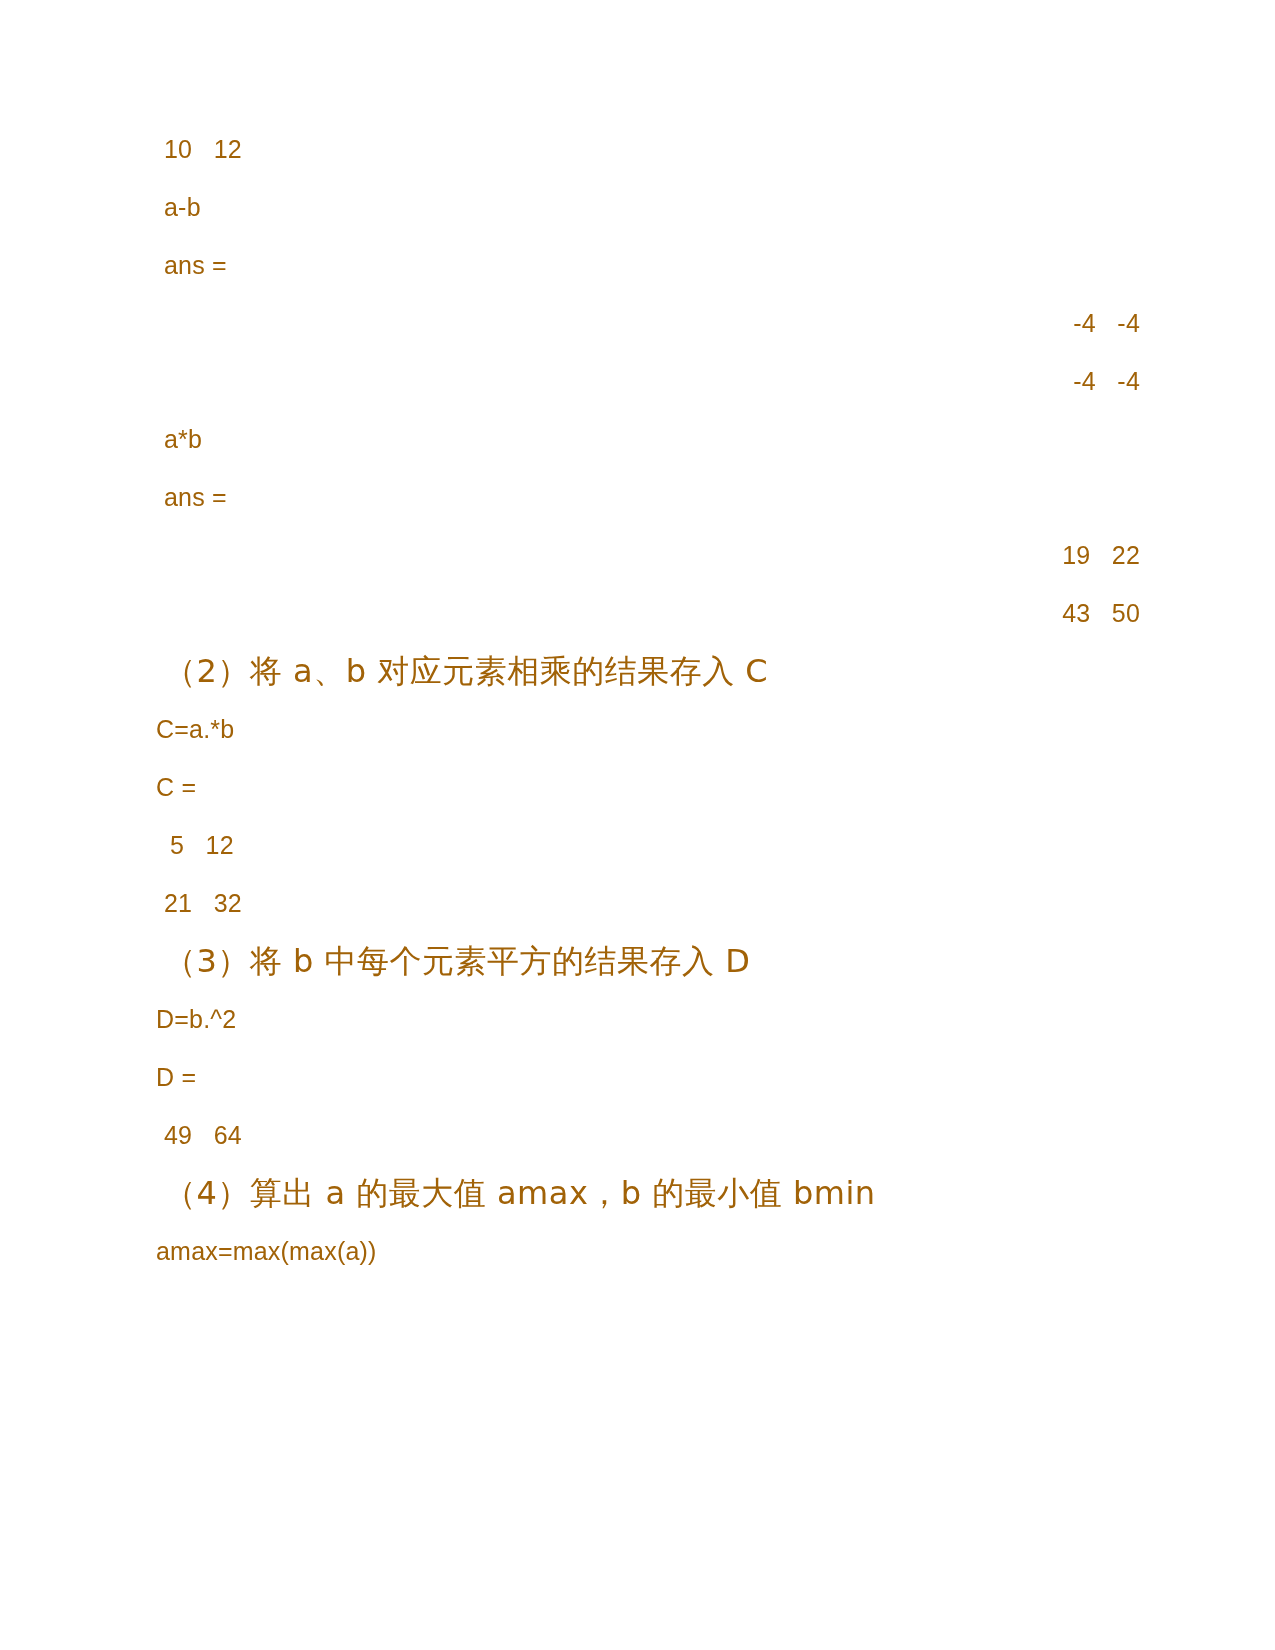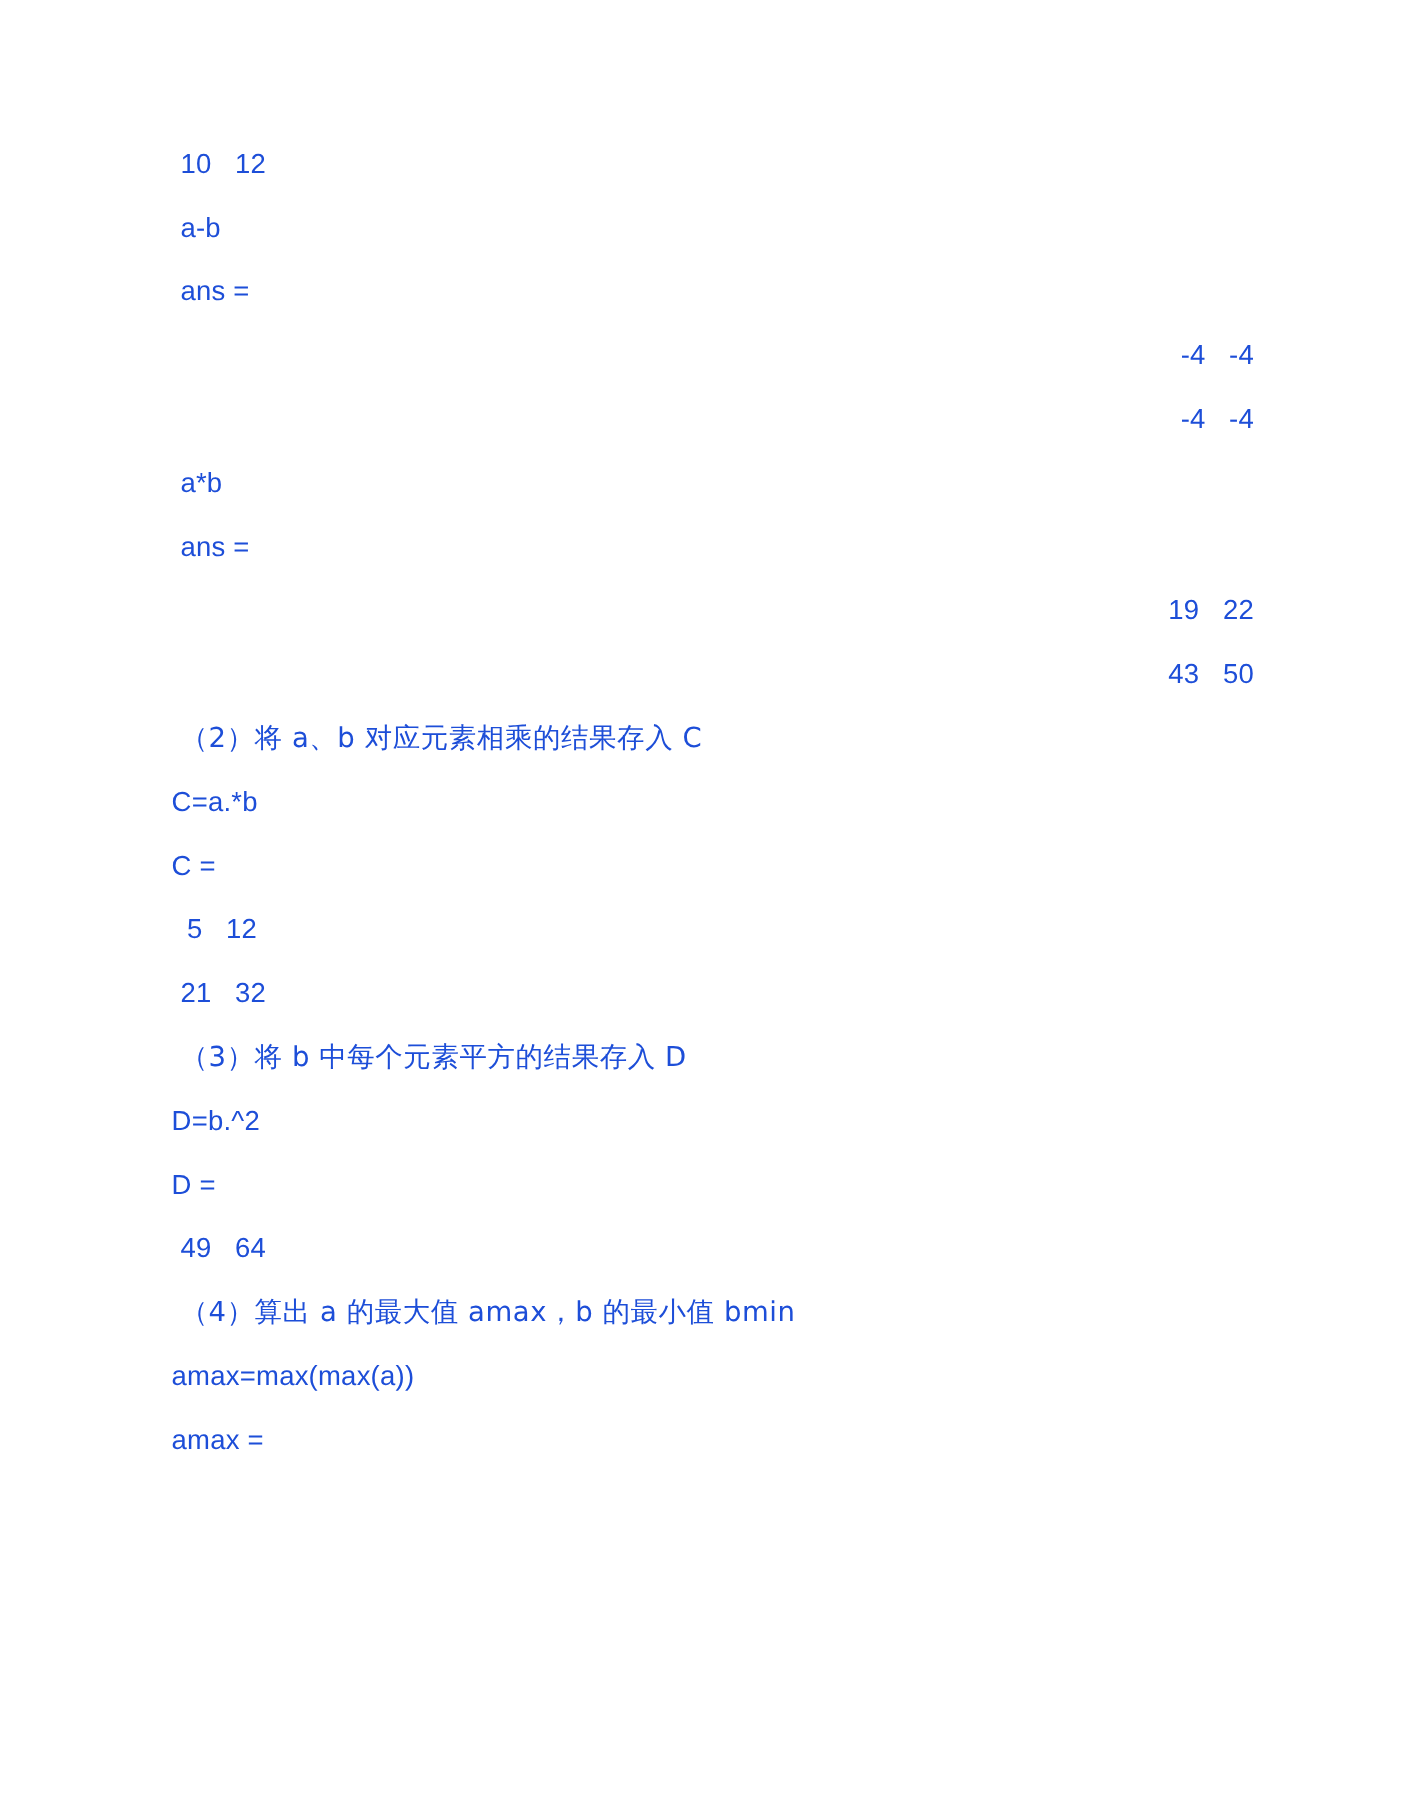--- a/index.html
+++ b/index.html
@@ -20,31 +20,31 @@
   .body-col {
     position: absolute;
     left: 140px;
     top: 120px;
     width: 1000px;
   }
   .line {
     font-size: 25px;
     line-height: 58px;
     white-space: pre;
-    color: #1d4ed8;
+    color: #a16207;
     letter-spacing: 0.2px;
   }
   
   .ind-0 { padding-left: 0px; margin-left: 16px; }
   .ind-1 { padding-left: 24px; }
   .ind-2 { padding-left: 30px; }
   .ind-3 { padding-left: 48px; text-align: right; }
   .cjk {
     font-family: "DejaVu Sans", "Liberation Sans", sans-serif;
-    font-size: 25px;
+    font-size: 32px;
     letter-spacing: 0.5px;
   }
 </style>
 </head>
 <body>
 
 <div class="page">
   <div class="body-col" id="body-col">
       <div class="line ind-1">10   12</div>
       <div class="line ind-1">a-b</div>
@@ -59,15 +59,14 @@
       <div class="line ind-0">C=a.*b</div>
       <div class="line ind-0">C =</div>
       <div class="line ind-2">5   12</div>
       <div class="line ind-1">21   32</div>
       <div class="line ind-1 cjk">（3）将 b 中每个元素平方的结果存入 D</div>
       <div class="line ind-0">D=b.^2</div>
       <div class="line ind-0">D =</div>
       <div class="line ind-1">49   64</div>
       <div class="line ind-1 cjk">（4）算出 a 的最大值 amax，b 的最小值 bmin</div>
       <div class="line ind-0">amax=max(max(a))</div>
-      <div class="line ind-0">amax =</div>
     </div>
 </div>
 
 </body></html>

